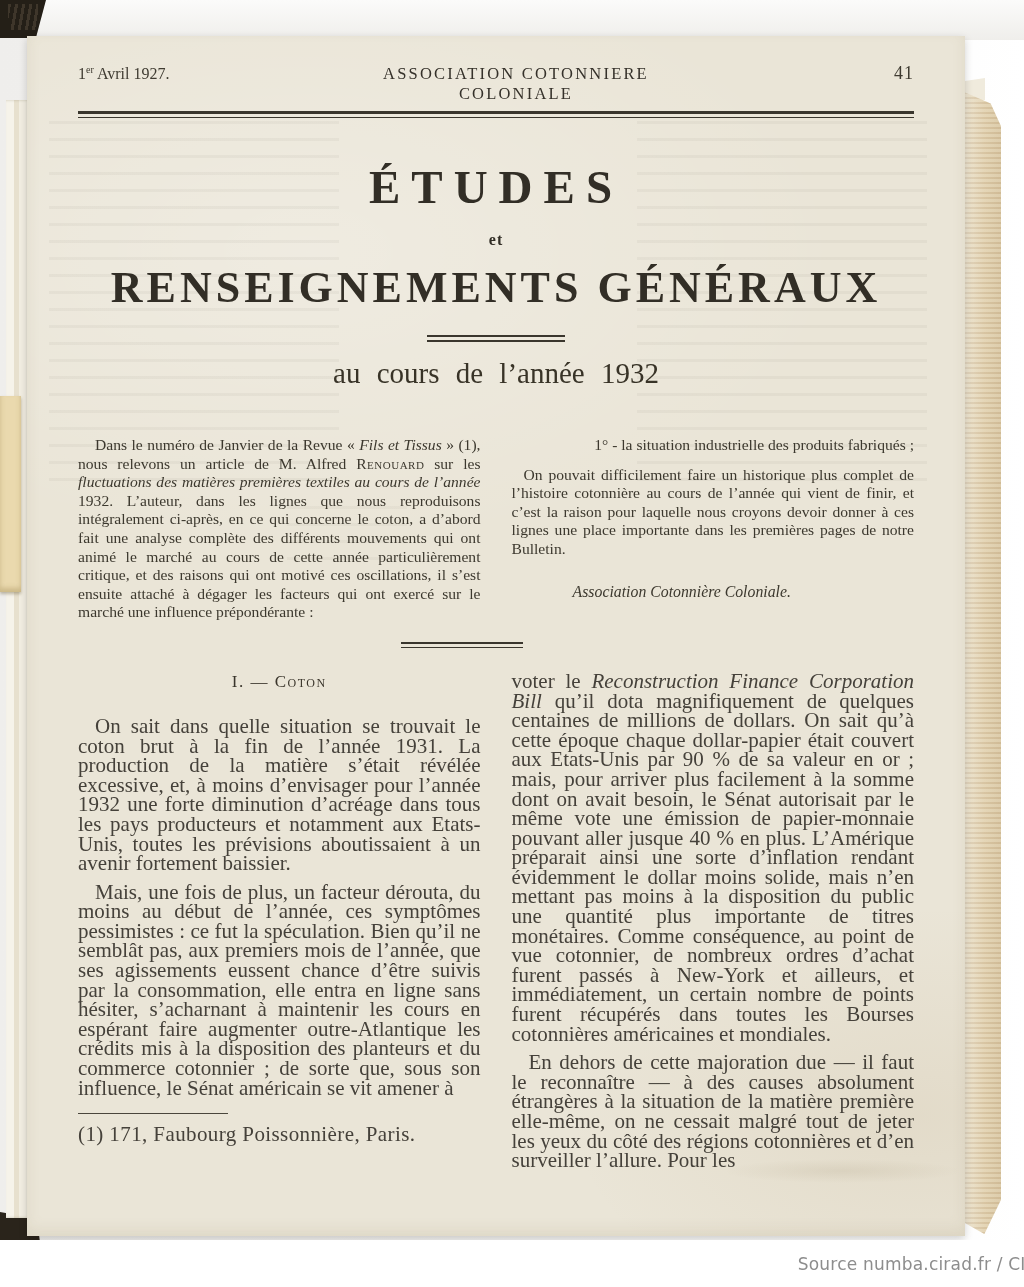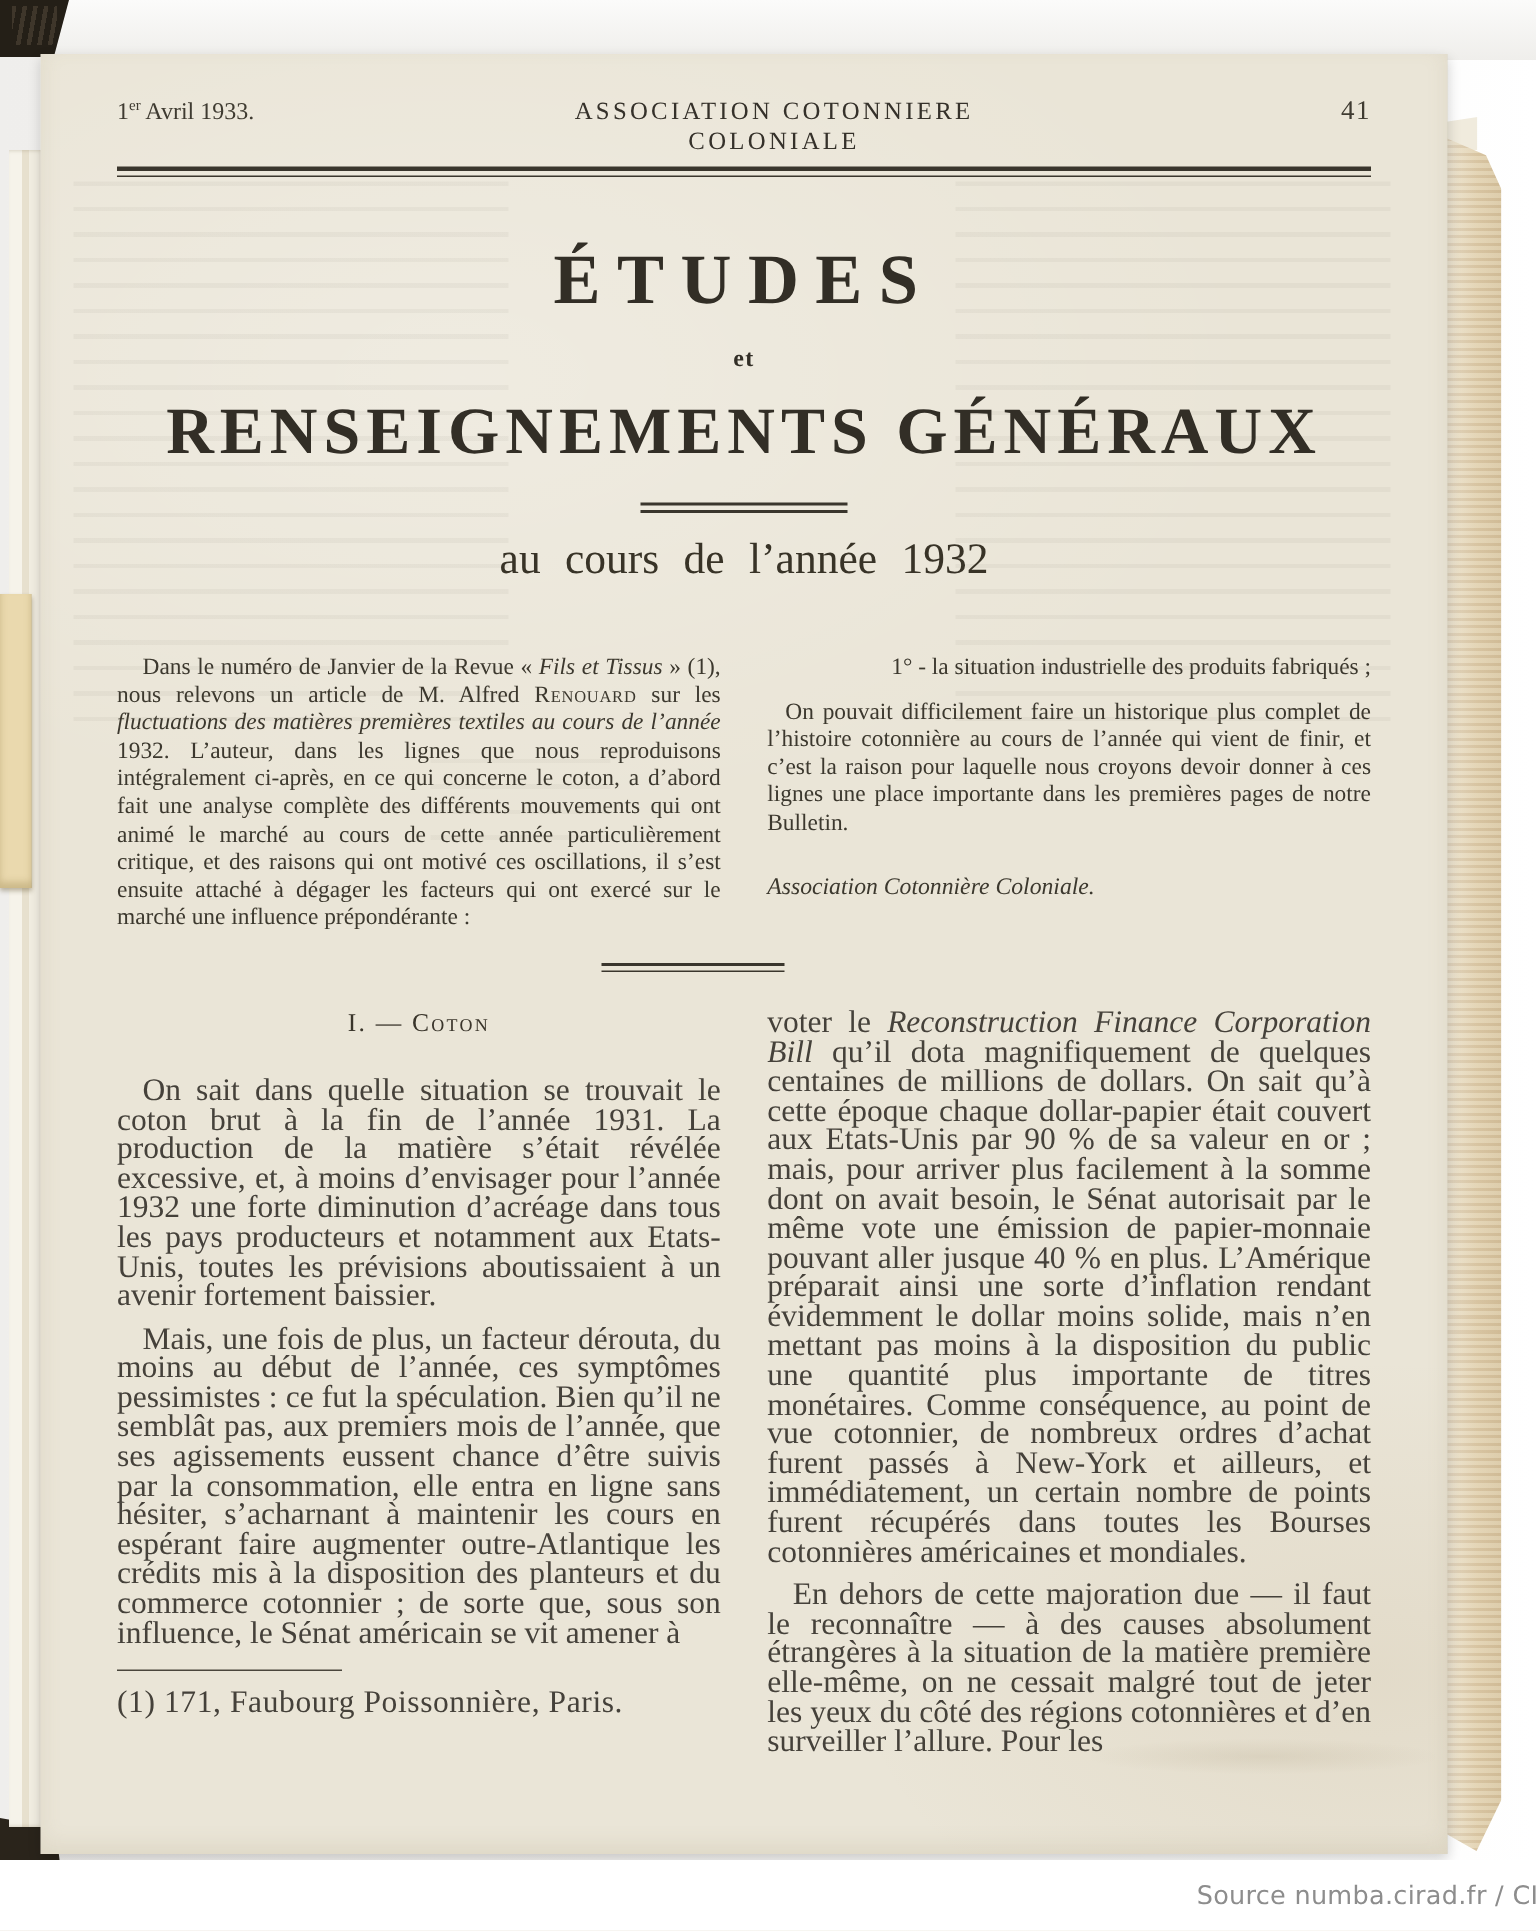--- a/index.html
+++ b/index.html
@@ -68,21 +68,21 @@
   
   .cols{display:flex;gap:31px;margin-top:46px;}
   .col{flex:1;min-width:0;}
   p{margin:0;text-align:justify;}
   .intro p{font-size:15.6px;line-height:18.6px;color:#3c382e;}
   .indent{text-indent:17px;}
   .it{font-style:italic;}
   .sc{font-variant:small-caps;letter-spacing:.5px;}
   .intro-item{font-size:15.6px;line-height:18.6px;text-indent:10px;margin-bottom:11px;text-align:right;}
   .intro-para{text-indent:12px;}
-  .intro-sig{margin-top:24px;font-style:italic;text-align:left;padding-right:62px;
+  .intro-sig{margin-top:24px;font-style:italic;text-align:center;padding-right:62px;
     font-size:15.8px;color:#3c382e;}
   .mid-divider{width:122px;margin:20px auto 0;height:3px;
     border-top:2px solid #3a362d;border-bottom:1.5px solid #3a362d;transform:translateX(-34px);}
   
   .article{margin-top:24px;}
   .section-heading{text-align:center;font-size:17px;letter-spacing:1.5px;color:#3a352b;
     font-variant:small-caps;}
   .article p{font-size:21px;line-height:19.6px;color:#45413a;}
   .article .p-first{margin-top:25px;}
   .article .p-next{margin-top:9px;}
@@ -105,21 +105,21 @@
 <div class="edge-right"></div>
 
 <div class="page">
   <div class="ghost g1"></div>
   <div class="ghost g2"></div>
   <div class="ghost g3"></div>
   <div class="crease"></div>
 
   <div class="page-inner">
     <div class="masthead">
-      <div class="m-date"><span>1</span><sup>er</sup><span> Avril 1933.</span></div>
+      <div class="m-date"><span>1</span><sup>er</sup><span> Avril 1927.</span></div>
       <div class="m-journal">ASSOCIATION COTONNIERE COLONIALE</div>
       <div class="m-num">41</div>
     </div>
     <div class="masthead-rule"></div>
 
     <div class="title-block">
       <div class="title-main">ÉTUDES</div>
       <div class="title-connector">et</div>
       <div class="title-secondary">RENSEIGNEMENTS GÉNÉRAUX</div>
       <div class="dbl-rule"></div>

